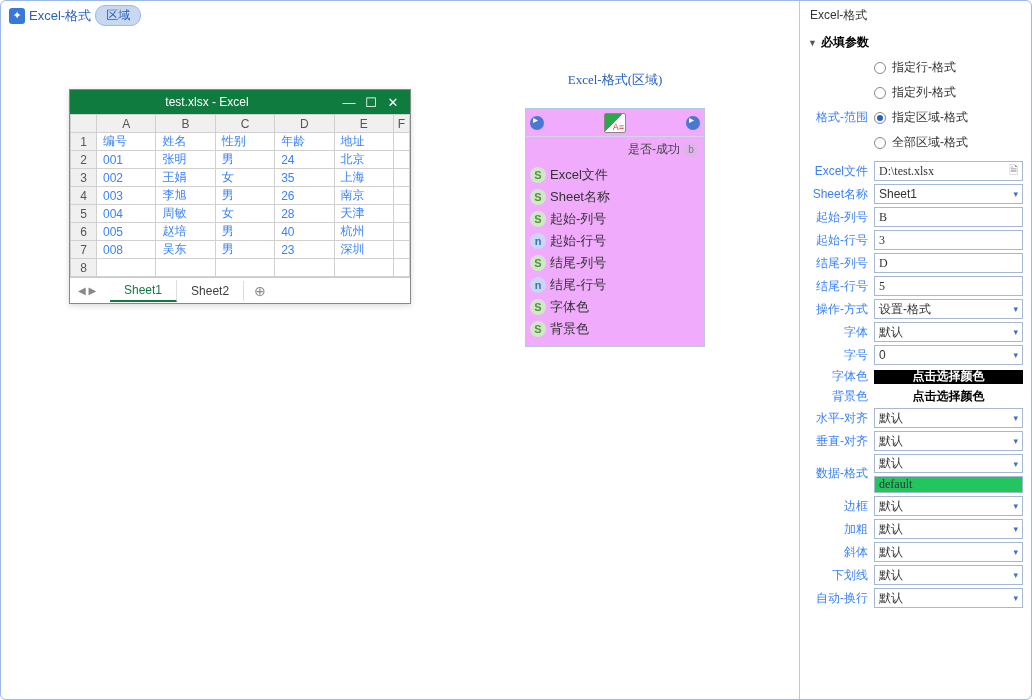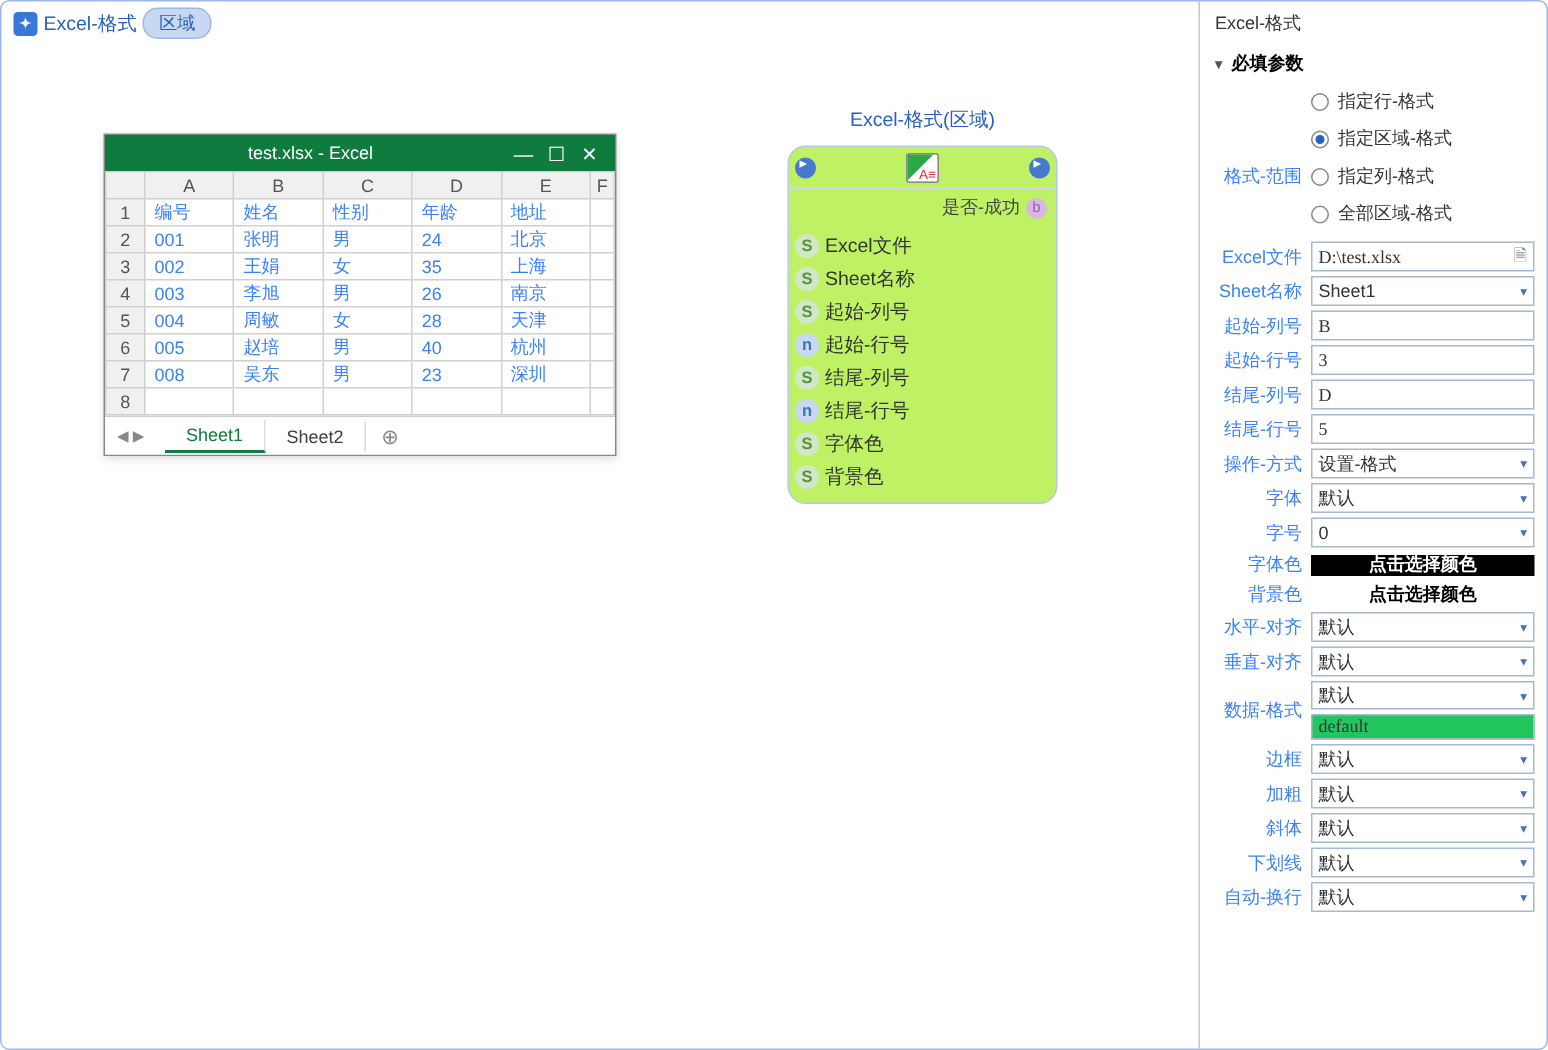--- a/index.html
+++ b/index.html
@@ -19,22 +19,22 @@
 .excel-grid th { background: #f0f0f0; font-weight: normal; color: #555; }
 .excel-grid .rowhdr { background: #f0f0f0; color: #555; width: 26px; }
 .excel-grid td.data { text-align: left; padding-left: 6px; color: #3b82f6; }
 .excel-tabs { display: flex; align-items: center; border-top: 1px solid #ccc; height: 26px; padding-left: 40px; background: #fff; position: relative; }
 .excel-tabs::before { content: "◀ ▶"; position: absolute; left: 8px; font-size: 10px; color: #888; }
 .sheet-tab { padding: 3px 14px; font-size: 12px; color: #404040; border-right: 1px solid #ddd; }
 .sheet-tab.active { border-bottom: 2px solid #0f7b3e; color: #0f7b3e; }
 .sheet-add { padding: 3px 10px; color: #888; font-size: 14px; }
 
 .node { position: absolute; left: 524px; top: 70px; width: 180px; }
-.node-title { color: #2860c0; font-size: 13px; margin-bottom: 8px; text-align: center; }
-.node-box { background: #bef264; border: 1px solid #b8c8e0; border-radius: 12px; }
+.node-title { color: #2860c0; font-size: 13px; margin-bottom: 19px; text-align: center; font-family: Liberation Serif, serif; }
+.node-box { background: #f0abfc; border: 1px solid #b8c8e0; border-radius: 0; }
 .node-hdr { height: 28px; display: flex; align-items: center; justify-content: space-between; padding: 0 4px; border-bottom: 1px solid #d0d8e8; }
 .node-icon { width: 22px; height: 20px; background: linear-gradient(135deg,#2aa84a 45%, #fff 46%); border: 1px solid #888; border-radius: 2px; position: relative; font-size: 9px; }
 .node-icon::after { content: "A≡"; position: absolute; right: 1px; bottom: 0; color: #e03030; font-size: 9px; }
 .port-arrow { width: 14px; height: 14px; background: #4878d0; border-radius: 50%; position: relative; }
 .port-arrow::after { content: "▸"; color: #fff; position: absolute; left: 3px; top: -2px; font-size: 10px; }
 .node-sub { display: flex; justify-content: flex-end; align-items: center; padding: 4px 6px; gap: 4px; color: #444; font-size: 12px; }
 .port-b { width: 14px; height: 14px; border-radius: 50%; background: #d8b8e0; color: #a060b0; font-size: 10px; display: flex; align-items: center; justify-content: center; }
 .node-rows { padding: 2px 0 6px 4px; }
 .node-row { display: flex; align-items: center; gap: 4px; padding: 2px 0; font-size: 13px; color: #333; }
 .port-s { width: 16px; height: 16px; border-radius: 50%; background: #d0e8c8; color: #5a9040; font-size: 11px; display: flex; align-items: center; justify-content: center; font-weight: bold; }
@@ -232,26 +232,26 @@
     </div>
 
     <div style="position:relative">
       <span class="form-label" style="position:absolute; left:0; top:54px; width:66px; text-align:right">格式-范围</span>
       <div class="radio-group" id="radio-group">
           <div class="radio-row">
             <span class="radio"></span>
             <span>指定行-格式</span>
           </div>
           <div class="radio-row">
+            <span class="radio"></span>
+            <span>指定列-格式</span>
+          </div>
+          <div class="radio-row">
             <span class="radio checked"></span>
             <span>指定区域-格式</span>
-          </div>
-          <div class="radio-row">
-            <span class="radio"></span>
-            <span>指定列-格式</span>
           </div>
           <div class="radio-row">
             <span class="radio"></span>
             <span>全部区域-格式</span>
           </div>
         </div>
     </div>
 
     <div class="form-row">
         <span class="form-label">Excel文件</span>

